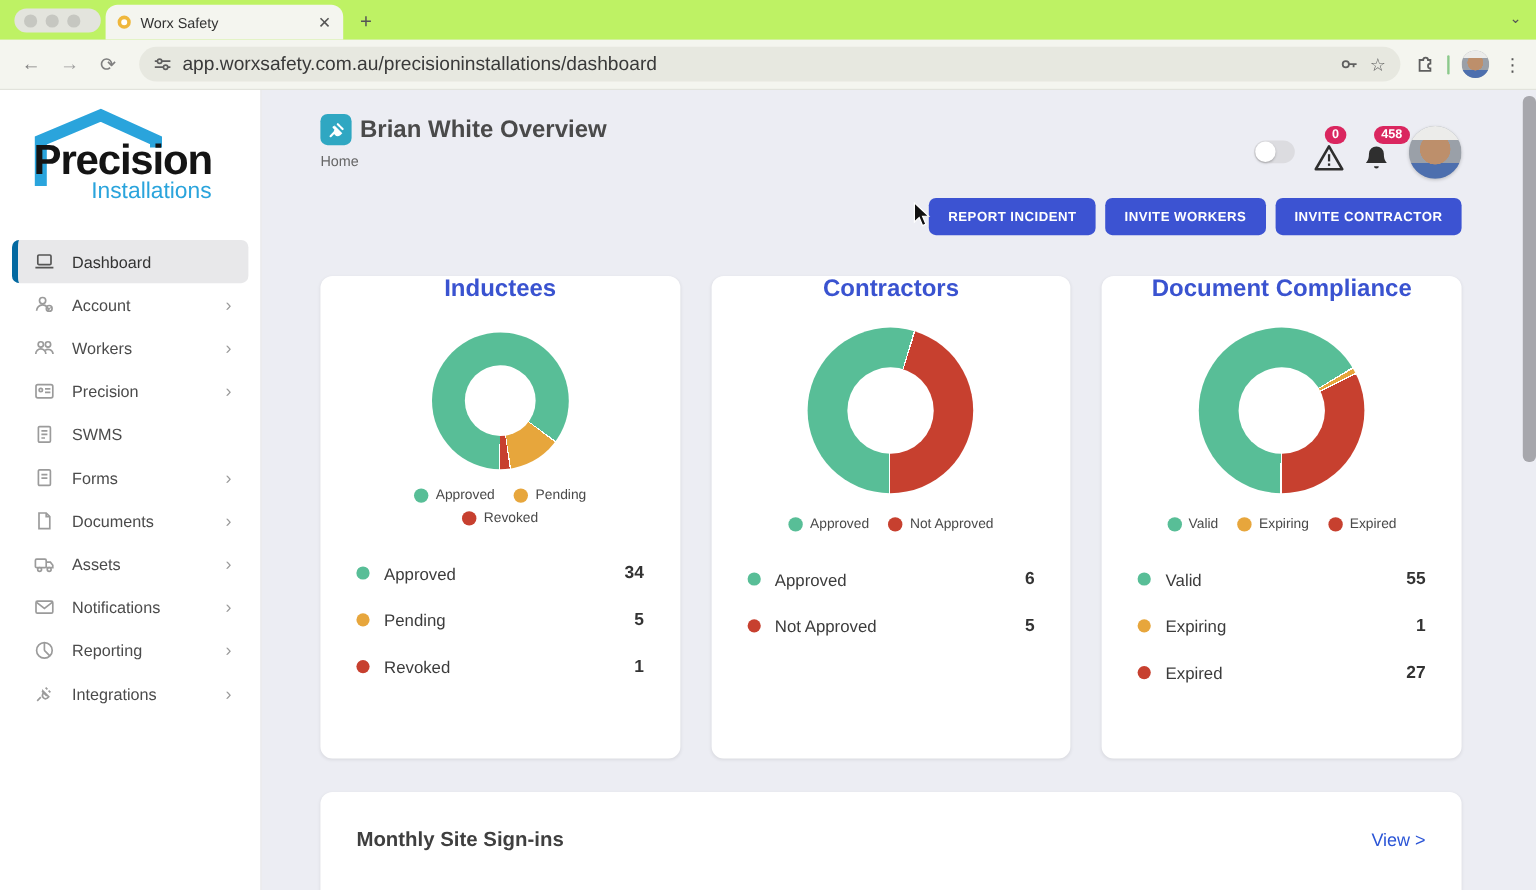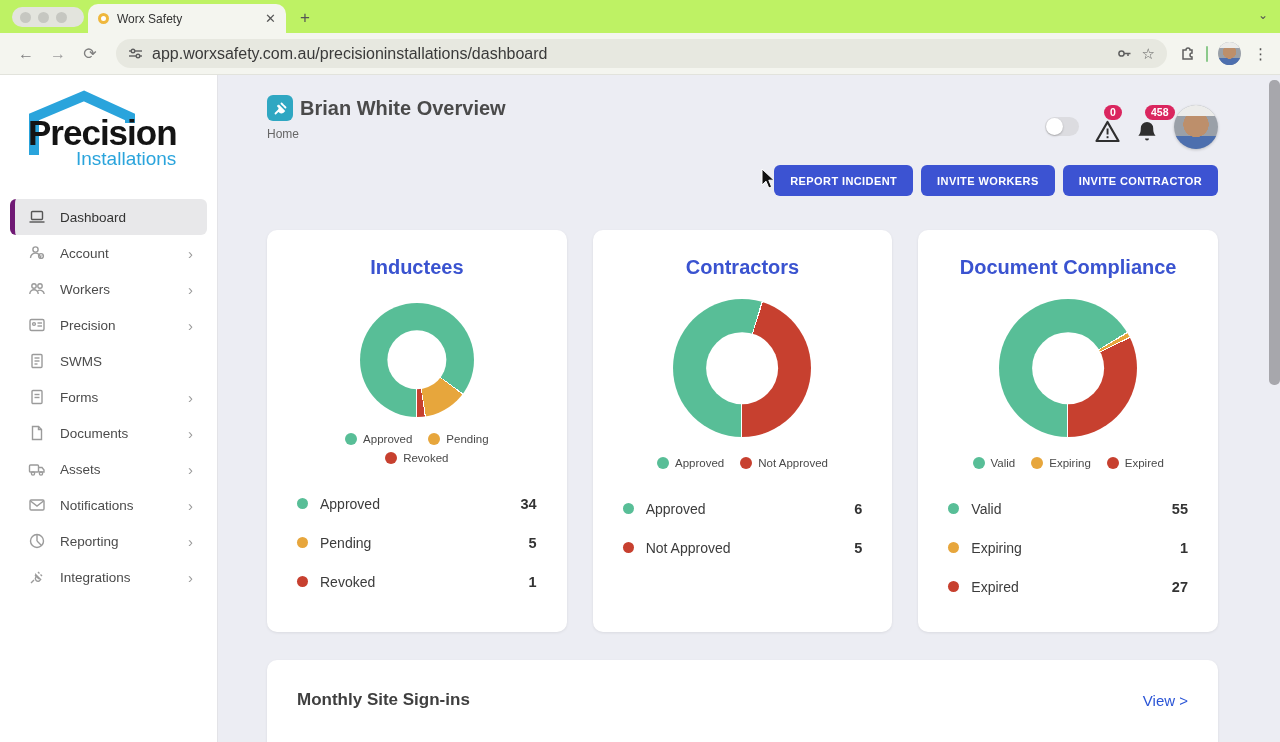--- a/index.html
+++ b/index.html
@@ -33,21 +33,21 @@
       linear-gradient(180deg, rgba(0,0,0,0) 0 70%, #4D6FAE 70%),
       #9AA0A8; }
   .dots-menu { font-size:15px; color:#555; margin-left:8px; }
 
   
   .app { display:flex; height:667px; }
   .sidebar { width:218px; background:#fff; border-right:1px solid #E3E3E7; flex:none; }
   .logo { padding:14px 18px 16px 24px; }
   .menu { margin-top:8px; }
   .mi { height:36px; display:flex; align-items:center; margin:0 10px; padding-left:18px; color:#4B4B4B; font-size:13.5px; position:relative; border-radius:6px; }
-  .mi.active { background:#E8E8EA; border-left:5px solid #701a75; padding-left:13px; color:#333; }
+  .mi.active { background:#E8E8EA; border-left:5px solid #0369a1; padding-left:13px; color:#333; }
   .mi-ic { width:18px; height:18px; margin-right:14px; color:#9B9B9B; flex:none; display:flex; align-items:center; justify-content:center; }
   .mi.active .mi-ic { color:#555; }
   .mi-label { flex:1; }
   .mi-chev { color:#9B9B9B; font-size:15px; padding-right:14px; }
 
   .main { flex:1; position:relative; padding:20px 62px 0 49px; overflow:hidden; }
 
   
   .hdr { display:flex; justify-content:space-between; align-items:flex-start; }
   .hdr-left .trow { display:flex; align-items:center; gap:7px; }
@@ -60,21 +60,21 @@
   .noti { position:relative; padding-top:15px; color:#3A3A3A; }
   .badge { position:absolute; top:0; left:9px; background:#DA265F; color:#fff; font-size:10.5px; font-weight:bold; border-radius:8px; padding:1px 6px; line-height:13px; }
   .hdr-avatar { width:44px; height:44px; border-radius:50%; overflow:hidden; box-shadow:0 1px 3px rgba(0,0,0,.2); }
 
   
   .actions { display:flex; justify-content:flex-end; gap:8px; margin-top:16px; }
   .btn { height:31px; padding:0 16px; border:none; border-radius:6px; background:#3C53D2; color:#fff; font-family:inherit; font-size:11px; font-weight:bold; letter-spacing:.4px; }
 
   
   .cards { display:grid; grid-template-columns:1fr 1fr 1fr; gap:26px; margin-top:34px; }
-  .card { background:#fff; border-radius:10px; box-shadow:0 1px 3px rgba(0,0,0,.08); height:402px; padding-top:26px; overflow:hidden; }
+  .card { background:#fff; border-radius:10px; box-shadow:0 1px 3px rgba(0,0,0,.08); height:402px; overflow:hidden; }
   .card-title { text-align:center; font-size:20px; font-weight:bold; color:#3A53D0; }
   .donut-wrap { display:flex; justify-content:center; margin-top:20px; }
   .donut { width:138px; height:138px; border-radius:50%; position:relative; }
   .cards .card:nth-child(1) .donut { width:114px; height:114px; margin-top:4px; }
   .donut::after { content:""; position:absolute; left:50%; top:50%; width:52%; height:52%; transform:translate(-50%,-50%); background:#fff; border-radius:50%; }
   .legend { display:flex; flex-wrap:wrap; justify-content:center; gap:7px 16px; margin:20px auto 0; }
   .cards .card:nth-child(1) .legend { max-width:200px; margin-top:16px; }
   .lg { display:flex; align-items:center; gap:6px; font-size:11.5px; color:#4a4a4a; }
   .dot { width:12px; height:12px; border-radius:50%; flex:none; }
   .rows { margin:20px 30px 0; }

